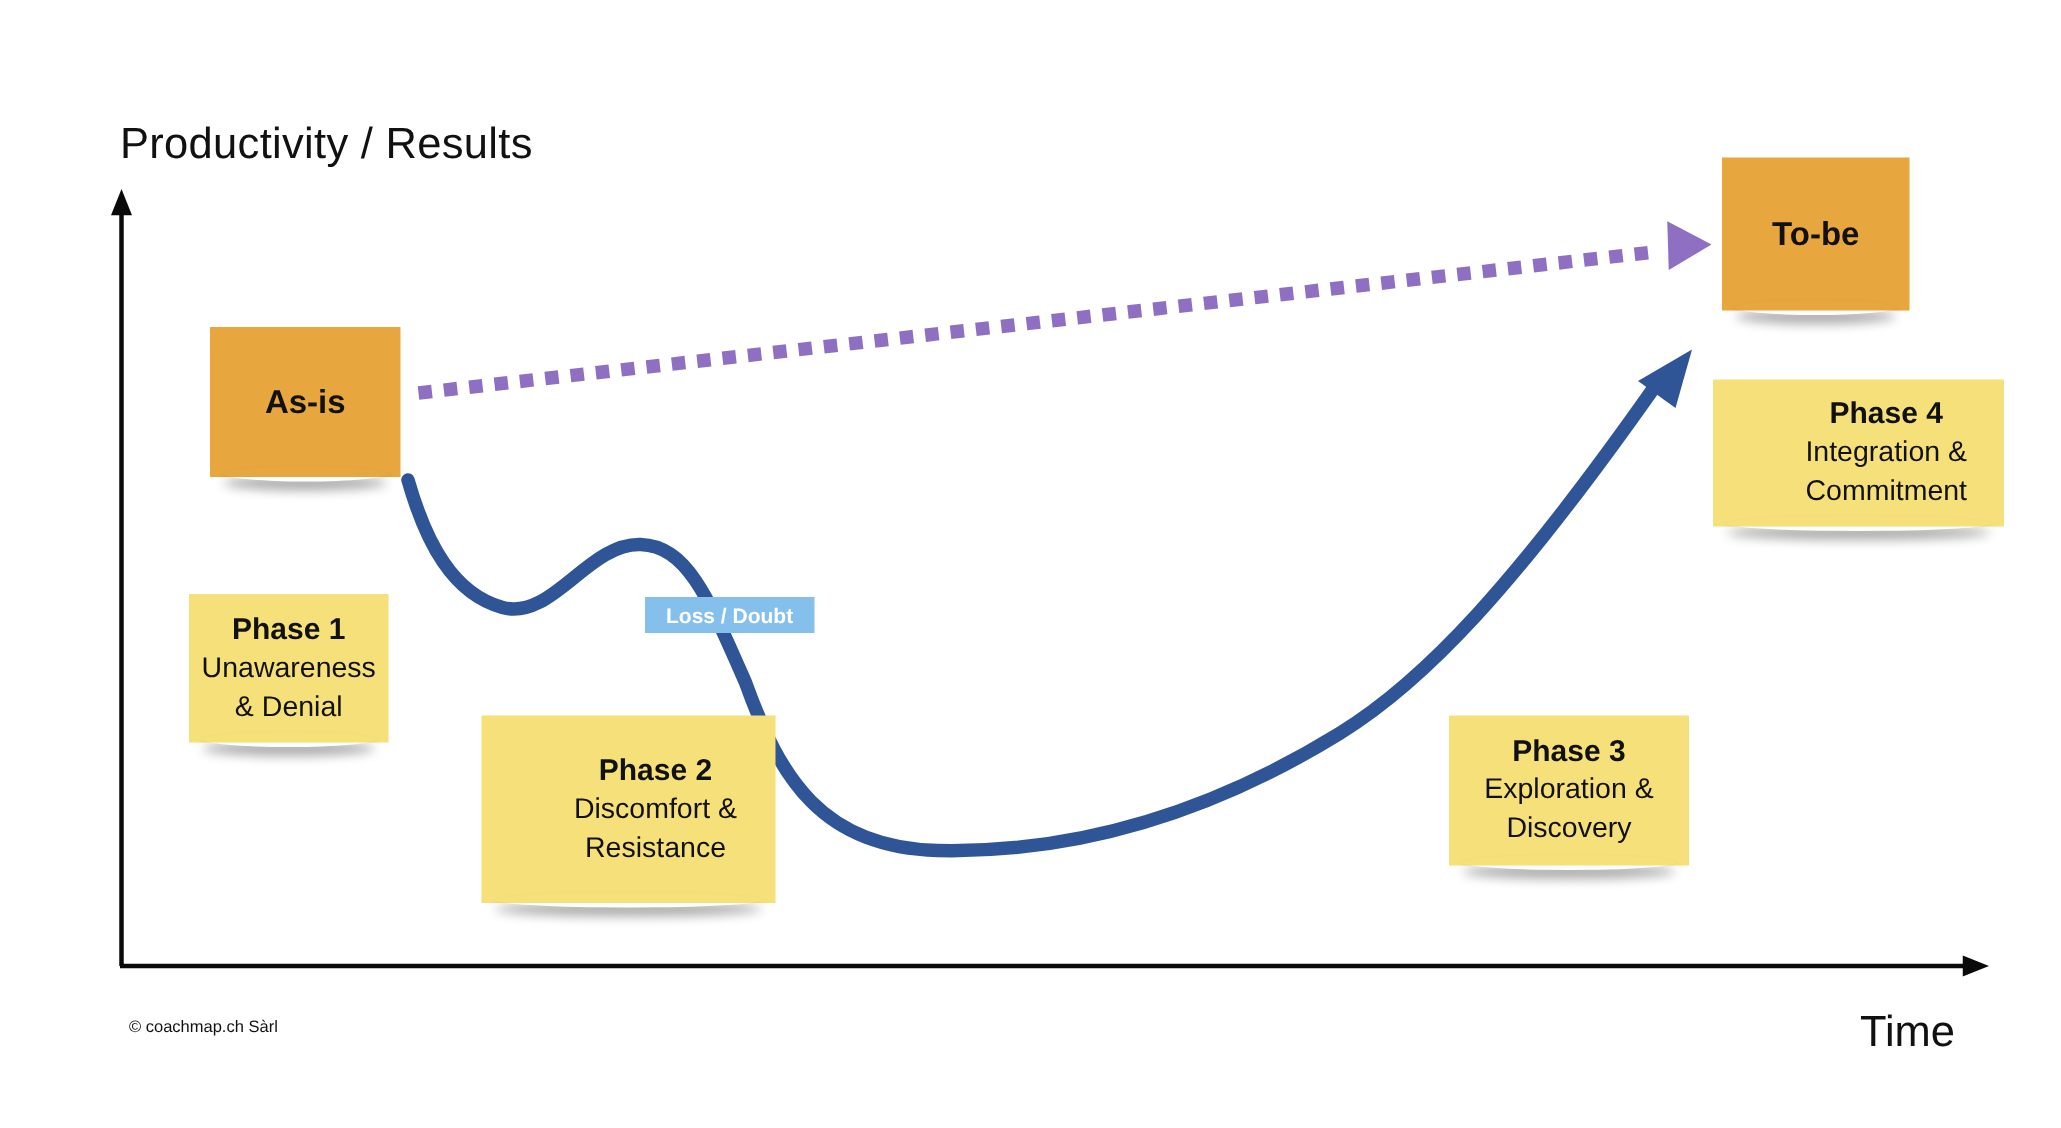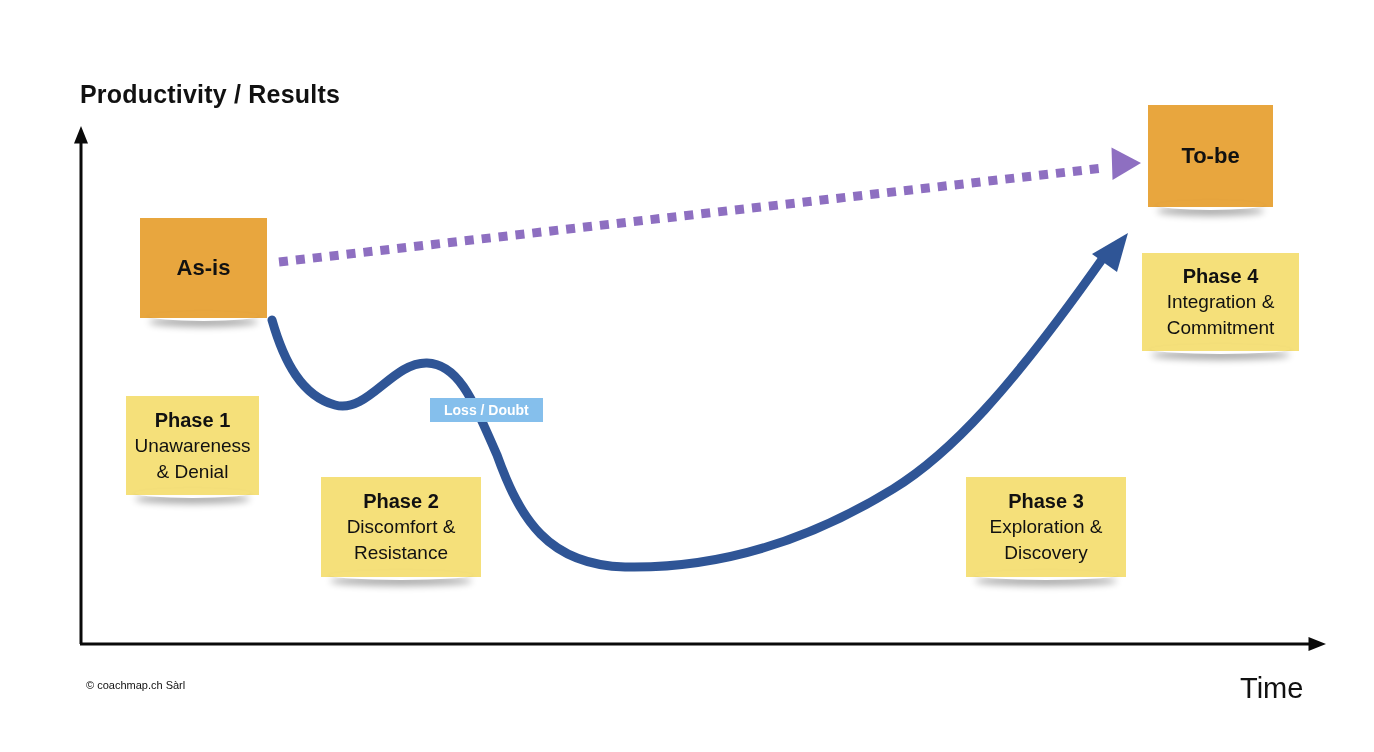--- a/index.html
+++ b/index.html
@@ -11,43 +11,43 @@
 
   
   .axis{stroke:var(--c-axis_black,#0a0a0a);stroke-width:3;}
   .axis-head{fill:var(--c-axis_black,#0a0a0a);}
   .pm-line{stroke:var(--c-purple_arrow,#8E6FC1);stroke-width:9;stroke-dasharray:9 8;fill:none;}
   .pm-head{fill:var(--c-purple_arrow,#8E6FC1);}
   .curve{stroke:var(--c-curve_blue,#2F5596);stroke-width:9;fill:none;stroke-linecap:round;}
   .curve-head{fill:var(--c-curve_blue,#2F5596);}
 
   
-  .y-axis-label{position:absolute;left:80px;top:80px;font-size:25px;font-weight:700;letter-spacing:.2px;}
+  .y-axis-label{position:absolute;left:80px;top:80px;font-size:29px;font-weight:400;letter-spacing:.2px;}
   .x-axis-label{position:absolute;left:1240px;top:672px;font-size:29px;font-weight:500;}
   .pm-label{position:absolute;left:566px;top:158px;font-size:22px;font-weight:700;color:var(--c-purple_text,#7D5FB8);}
   .copyright{position:absolute;left:86px;top:679px;font-size:11px;}
 
   
   .note{
     position:absolute;display:flex;flex-direction:column;align-items:center;justify-content:center;
     text-align:center;line-height:26px;
   }
   .note::after{
     content:"";position:absolute;left:9px;right:9px;bottom:-3px;height:10px;
     border-radius:50%;box-shadow:0 6px 7px rgba(0,0,0,0.33);
   }
   .note.orange{background:var(--c-sticky_orange,#E8A63E);font-size:22px;font-weight:700;}
   .note.yellow{background:var(--c-sticky_yellow,#F5E07A);font-size:19px;}
   .note .note-title{font-weight:700;font-size:20px;}
   .note-as-is{left:140px;top:218px;width:127px;height:100px;}
   .note-to-be{left:1148px;top:105px;width:125px;height:102px;}
   .note-p1{left:126px;top:396px;width:133px;height:99px;}
-  .note-p2{left:321px;top:477px;width:160px;height:100px;}
+  .note-p2{left:321px;top:477px;width:160px;height:125px;padding-left:36px;}
   .note-p3{left:966px;top:477px;width:160px;height:100px;}
-  .note-p4{left:1142px;top:253px;width:157px;height:98px;}
+  .note-p4{left:1142px;top:253px;width:157px;height:98px;padding-left:37px;}
 
   
   .blue-label{
     position:absolute;background:var(--c-label_blue_bg,#85BFEC);color:var(--c-label_blue_text,#fff);
     font-size:14px;font-weight:700;padding:4px 14px;white-space:nowrap;
   }
   .label-loss{left:430px;top:398px;}
   .label-understanding{left:885px;top:398px;}
 </style>
 </head>

